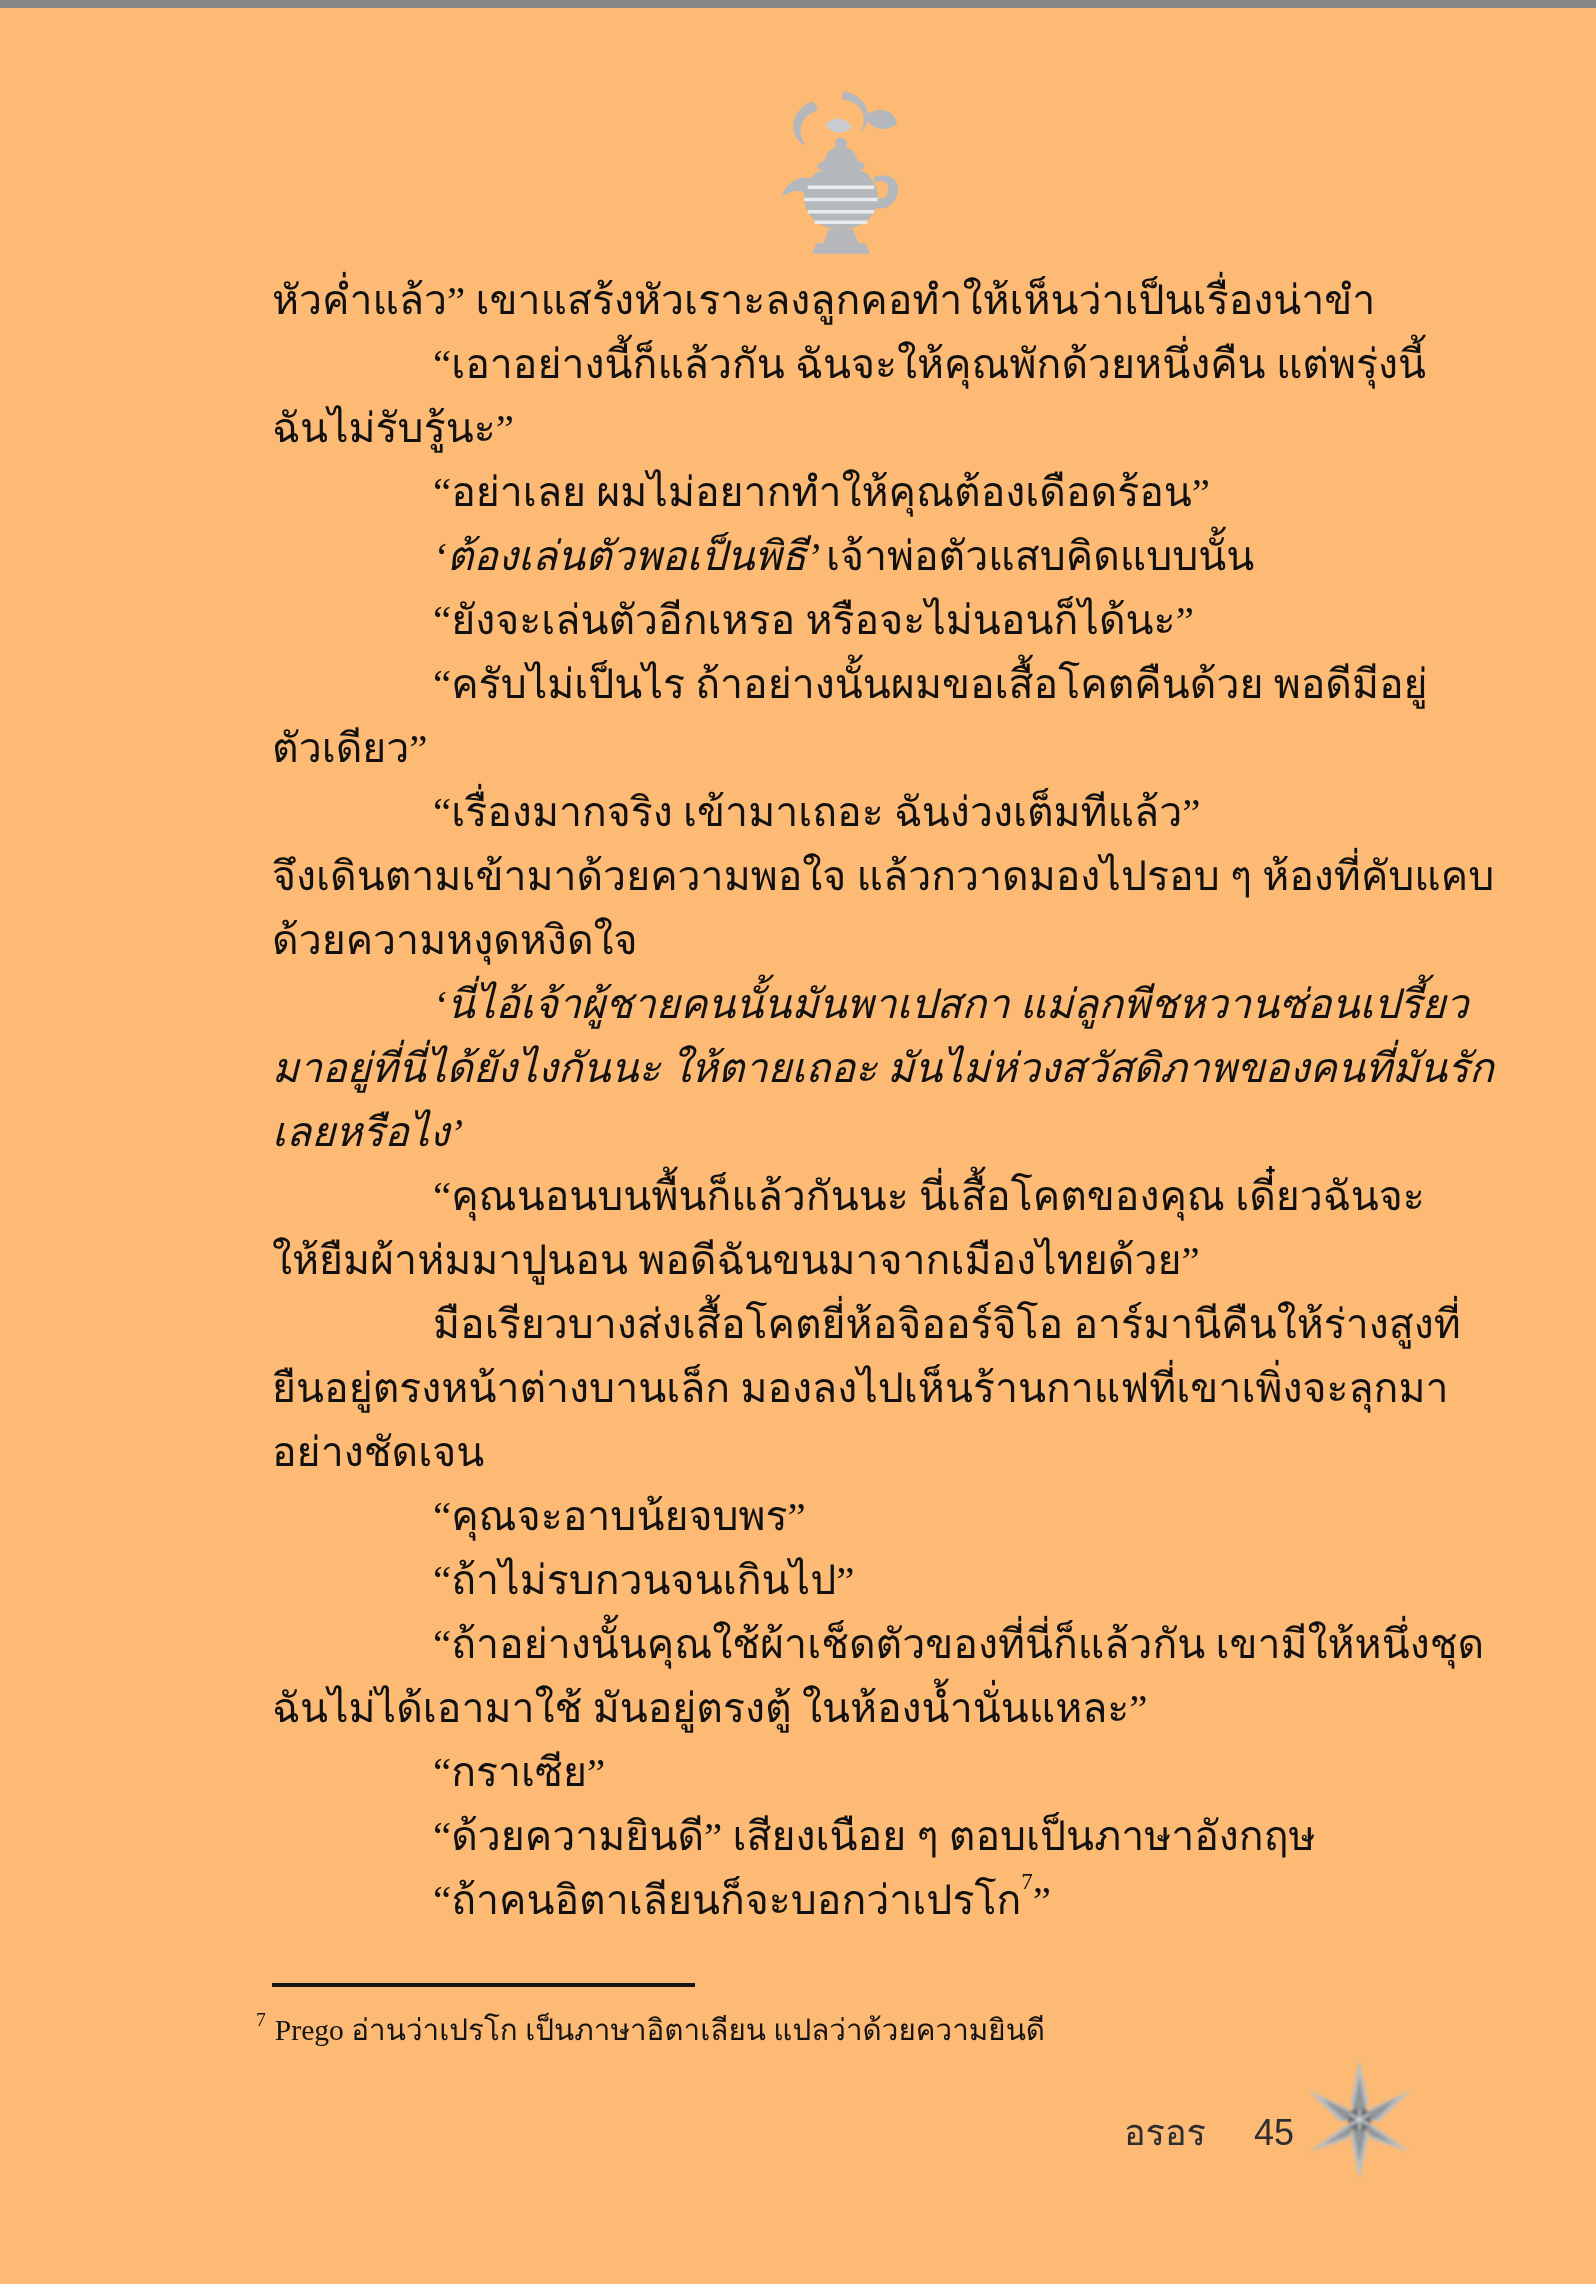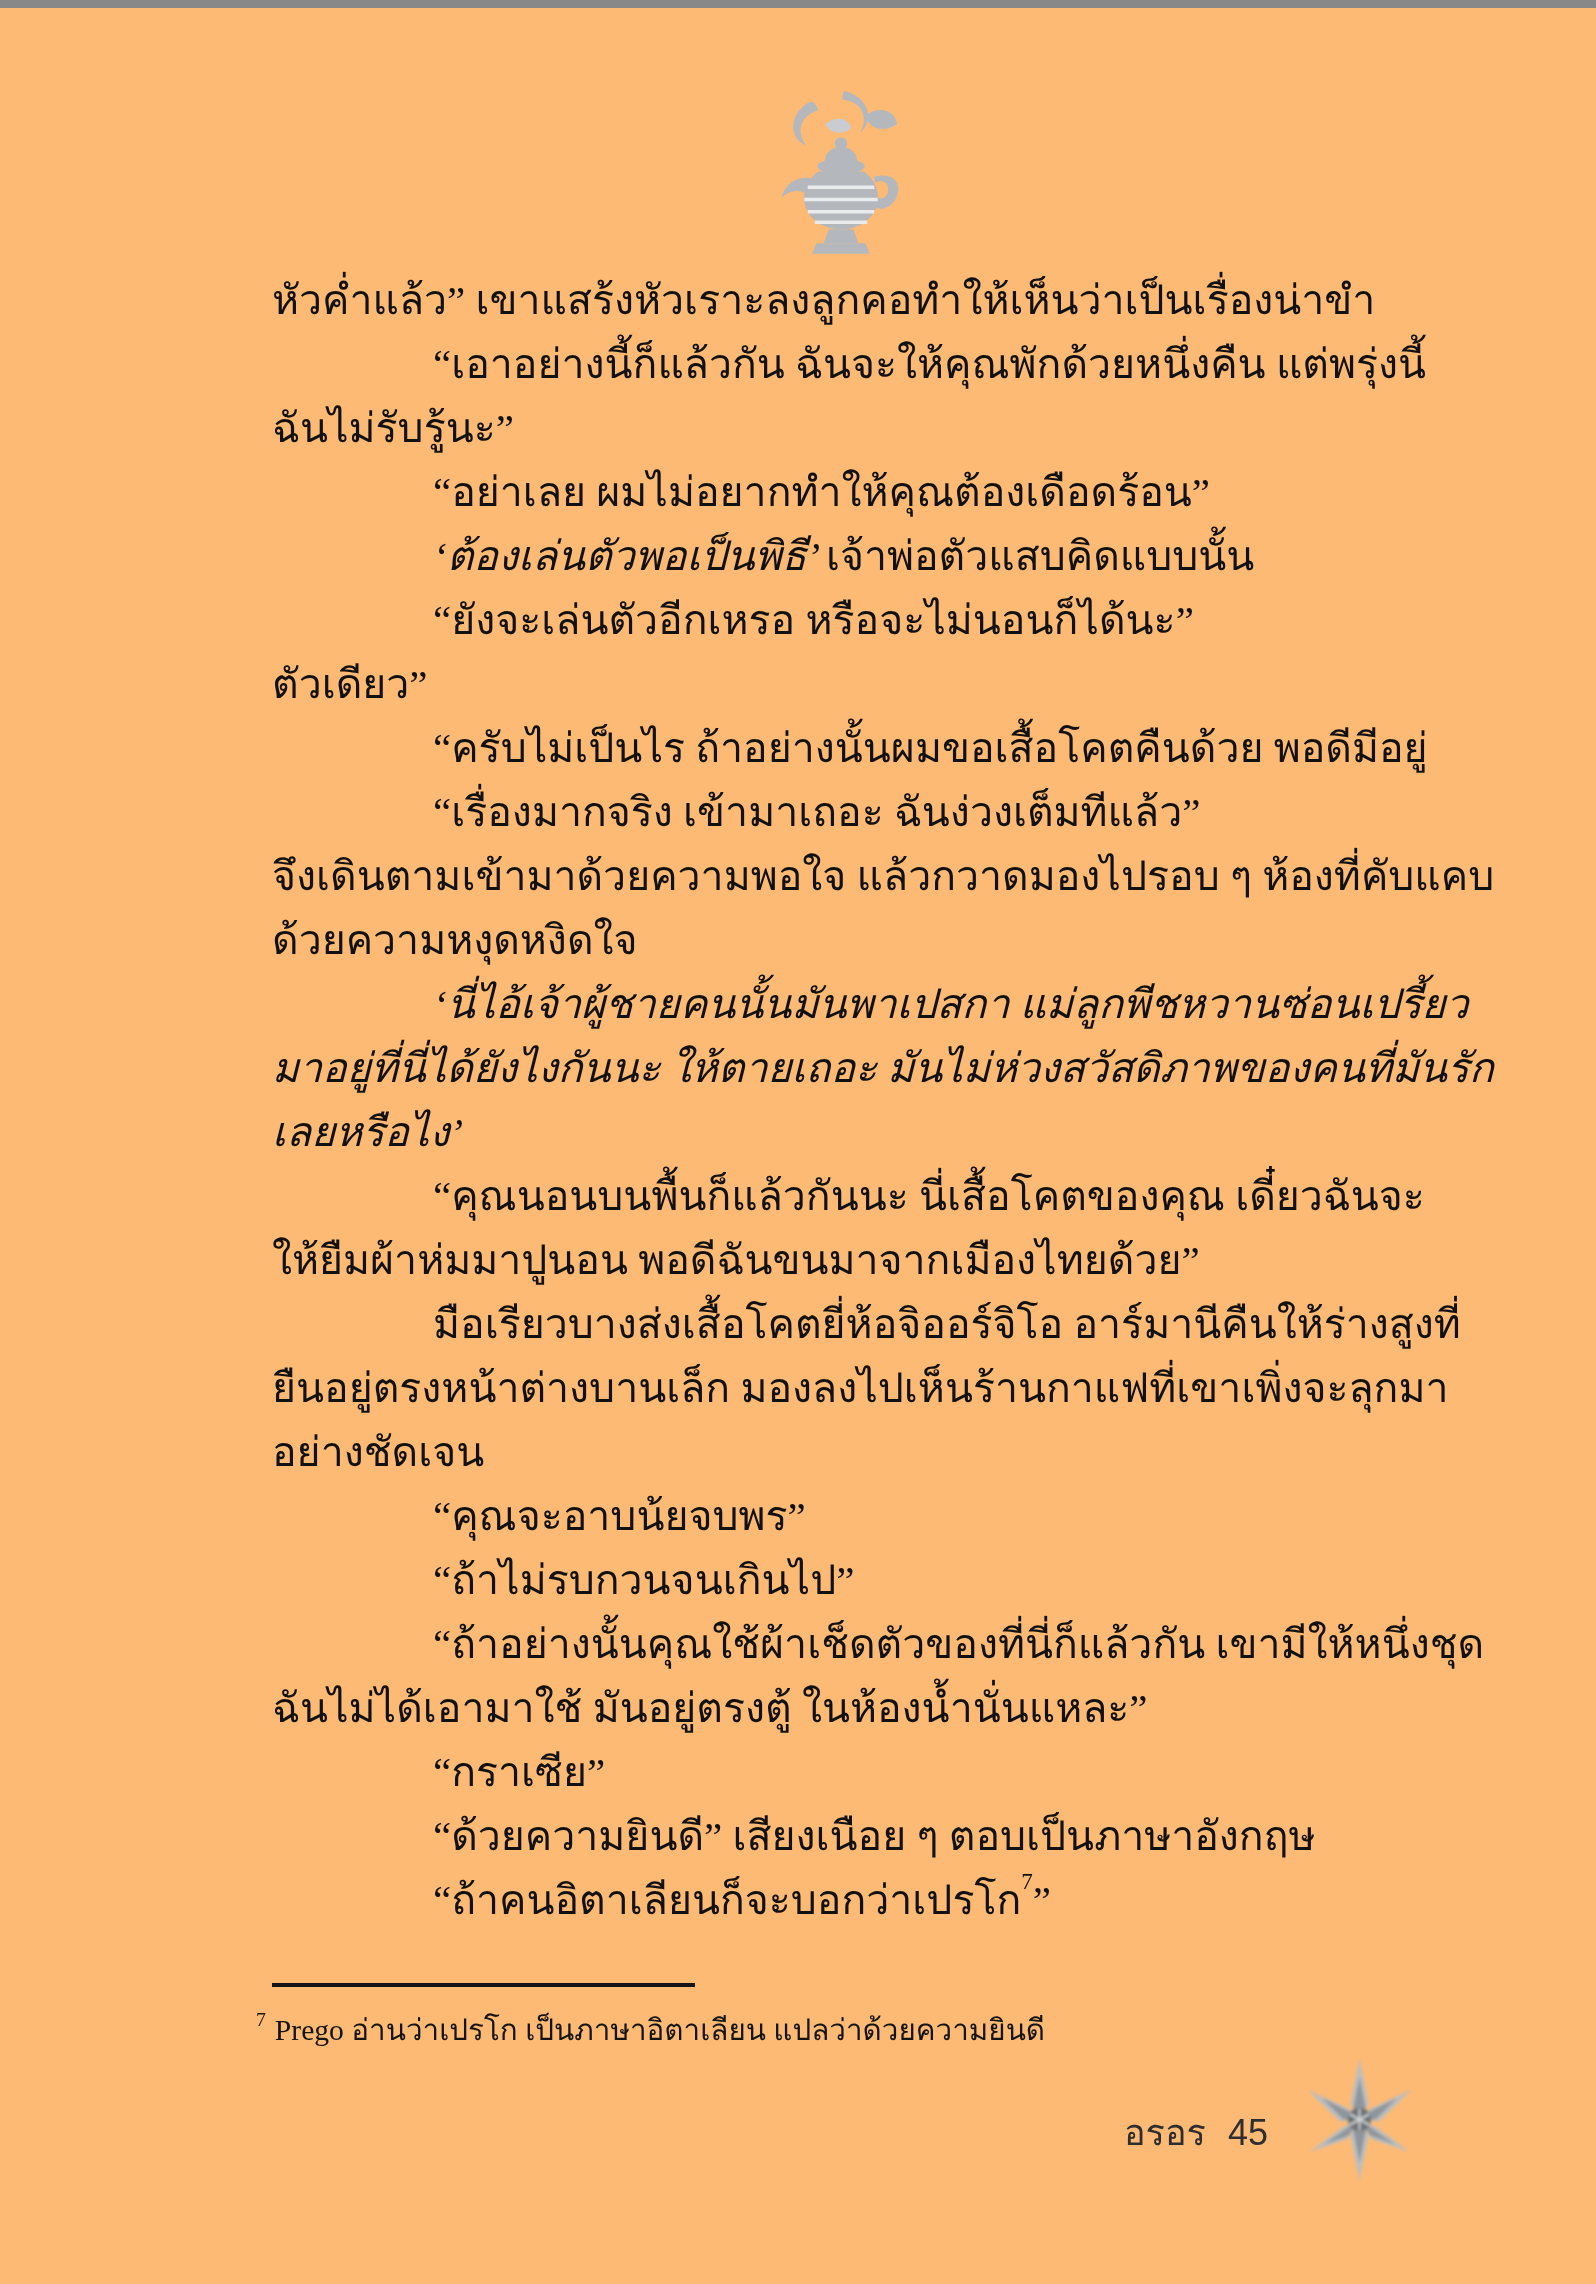--- a/index.html
+++ b/index.html
@@ -29,21 +29,21 @@
   }
   .footnote{
     position:absolute;left:256px;top:2001px;width:985px;
     font-size:29.6px;line-height:43px;white-space:nowrap;color:#141414;
   }
   .footnote sup{font-size:19.7px;line-height:0;vertical-align:14.3px;margin-right:9px;}
   .footer{
     position:absolute;left:1124px;top:2096px;
     font-family:"Liberation Sans","DejaVu Sans",sans-serif;
     font-size:36px;color:#2e2e30;
-    display:flex;align-items:baseline;gap:22px;
+    display:flex;align-items:baseline;gap:48px;
   }
   .flower{
     position:absolute;left:1297px;top:2049px;width:125px;height:125px;
   }
 </style>
 </head>
 <body>
 
 <div class="page">
 
@@ -72,22 +72,22 @@
     </svg>
   </div>
 
   <div class="textblock">
     <div class="line">หัวค่ำแล้ว” เขาแสร้งหัวเราะลงลูกคอทำให้เห็นว่าเป็นเรื่องน่าขำ</div>
     <div class="line indent">“เอาอย่างนี้ก็แล้วกัน ฉันจะให้คุณพักด้วยหนึ่งคืน แต่พรุ่งนี้</div>
     <div class="line">ฉันไม่รับรู้นะ”</div>
     <div class="line indent">“อย่าเลย ผมไม่อยากทำให้คุณต้องเดือดร้อน”</div>
     <div class="line indent"><span class="italic">‘ต้องเล่นตัวพอเป็นพิธี’ </span><span>เจ้าพ่อตัวแสบคิดแบบนั้น</span></div>
     <div class="line indent">“ยังจะเล่นตัวอีกเหรอ หรือจะไม่นอนก็ได้นะ”</div>
+    <div class="line indent">“ครับไม่เป็นไร ถ้าอย่างนั้นผมขอเสื้อโคตคืนด้วย พอดีมีอยู่</div>
     <div class="line">ตัวเดียว”</div>
-    <div class="line indent">“ครับไม่เป็นไร ถ้าอย่างนั้นผมขอเสื้อโคตคืนด้วย พอดีมีอยู่</div>
     <div class="line indent">“เรื่องมากจริง เข้ามาเถอะ ฉันง่วงเต็มทีแล้ว”</div>
     <div class="line">จึงเดินตามเข้ามาด้วยความพอใจ แล้วกวาดมองไปรอบ ๆ ห้องที่คับแคบ</div>
     <div class="line">ด้วยความหงุดหงิดใจ</div>
     <div class="line indent italic">‘นี่ไอ้เจ้าผู้ชายคนนั้นมันพาเปสกา แม่ลูกพีชหวานซ่อนเปรี้ยว</div>
     <div class="line italic">มาอยู่ที่นี่ได้ยังไงกันนะ ให้ตายเถอะ มันไม่ห่วงสวัสดิภาพของคนที่มันรัก</div>
     <div class="line italic">เลยหรือไง’</div>
     <div class="line indent">“คุณนอนบนพื้นก็แล้วกันนะ นี่เสื้อโคตของคุณ เดี๋ยวฉันจะ</div>
     <div class="line">ให้ยืมผ้าห่มมาปูนอน พอดีฉันขนมาจากเมืองไทยด้วย”</div>
     <div class="line indent">มือเรียวบางส่งเสื้อโคตยี่ห้อจิออร์จิโอ อาร์มานีคืนให้ร่างสูงที่</div>
     <div class="line">ยืนอยู่ตรงหน้าต่างบานเล็ก มองลงไปเห็นร้านกาแฟที่เขาเพิ่งจะลุกมา</div>

